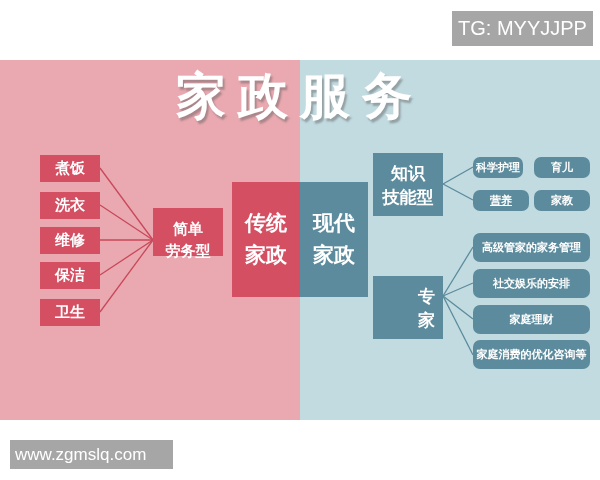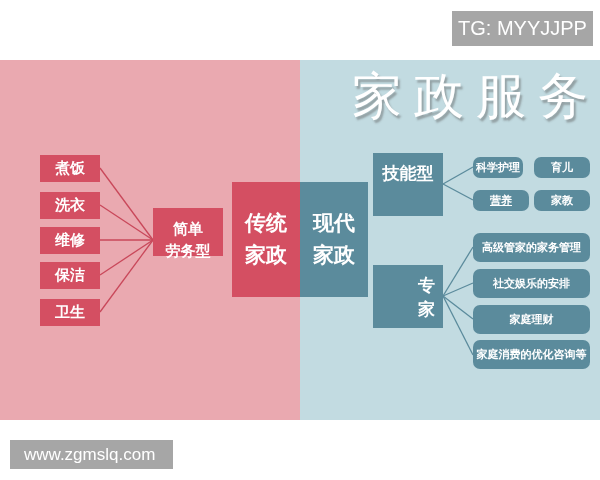--- a/index.html
+++ b/index.html
@@ -3,35 +3,35 @@
 <meta charset="utf-8">
 <style>
   html,body{margin:0;padding:0;}
   body{width:600px;height:480px;position:relative;background:#ffffff;overflow:hidden;
        font-family:"DejaVu Sans","Liberation Sans",sans-serif;}
   .abs{position:absolute;}
   .tg{left:452px;top:11px;width:141px;height:35px;background:#a6a6a6;color:#ffffff;
       font-family:"Liberation Sans",sans-serif;font-size:20px;line-height:35px;padding-left:6px;box-sizing:border-box;}
   .bg-left{left:0;top:60px;width:300px;height:360px;background:#eaa9b0;}
   .bg-right{left:300px;top:60px;width:300px;height:360px;background:#c2dbe1;}
-  .title{left:0;top:64px;width:600px;height:64px;text-align:right;font-size:50px;font-weight:normal;
+  .title{left:0;top:64px;width:600px;height:64px;text-align:center;font-size:50px;font-weight:bold;
          color:#ffffff;letter-spacing:12px;line-height:64px;text-shadow:2px 3px 2px rgba(90,90,90,0.45);}
   .lbox{background:#d44f62;color:#fff;font-weight:bold;font-size:15px;text-align:center;}
   .item{left:40px;width:60px;height:27px;line-height:27px;}
   .mid{left:153px;top:208px;width:70px;height:48px;font-size:15px;line-height:22px;padding-top:10px;box-sizing:border-box;}
   .big{top:182px;width:68px;height:115px;font-size:21px;line-height:32px;padding-top:25px;box-sizing:border-box;font-weight:bold;color:#fff;text-align:center;}
   .trad{left:232px;background:#d44f62;}
   .mod{left:300px;background:#5b8b9c;}
   .rbox{background:#5b8b9c;color:#fff;font-weight:bold;text-align:center;}
   .type{left:373px;width:70px;height:63px;font-size:17px;line-height:24px;padding-top:8px;box-sizing:border-box;}
   .pill{background:#5b8b9c;color:#fff;font-weight:bold;text-align:center;border-radius:7px;font-size:11px;}
   .sp{height:21px;line-height:21px;}
   .lp{left:473px;width:117px;height:29px;line-height:29px;}
   .wm{left:10px;top:440px;width:163px;height:29px;background:#a6a6a6;color:#ffffff;
-      font-family:"Liberation Sans",sans-serif;font-size:17px;line-height:29px;padding-left:14px;box-sizing:border-box;}
+      font-family:"Liberation Sans",sans-serif;font-size:17px;line-height:29px;padding-left:5px;box-sizing:border-box;}
   svg.lines{position:absolute;left:0;top:0;}
 </style>
 </head>
 <body>
 
 <div class="abs tg">TG: MYYJJPP</div>
 
 <div class="abs bg-left"></div>
 <div class="abs bg-right"></div>
 
@@ -69,23 +69,24 @@
 <div class="abs big trad">
   <div>传统</div>
   <div>家政</div>
 </div>
 <div class="abs big mod">
   <div>现代</div>
   <div>家政</div>
 </div>
 
 <div class="abs rbox type" style="top:153px;">
+  <div>知识</div>
   <div>技能型</div>
 </div>
-<div class="abs rbox type" style="top:265px;padding-left:37px;">
+<div class="abs rbox type" style="top:276px;padding-left:37px;">
   <div>专家</div>
 </div>
 
 <div class="abs pill sp" style="left:473px;top:157px;width:50px;">科学护理</div>
 <div class="abs pill sp" style="left:534px;top:157px;width:56px;">育儿</div>
 <div class="abs pill sp" style="left:473px;top:190px;width:56px;text-decoration:underline;">营养</div>
 <div class="abs pill sp" style="left:534px;top:190px;width:56px;">家教</div>
 
 <div class="abs pill lp" style="top:233px;">高级管家的家务管理</div>
 <div class="abs pill lp" style="top:269px;">社交娱乐的安排</div>

